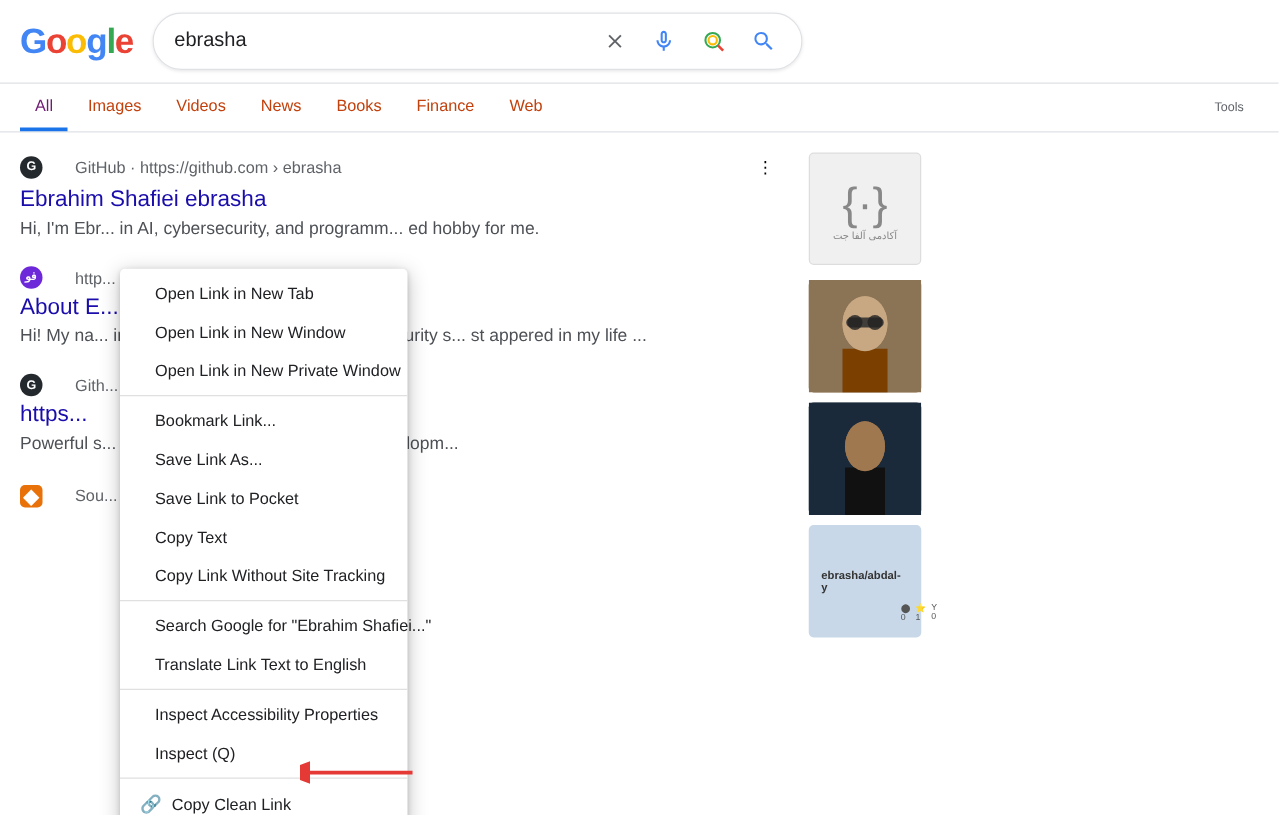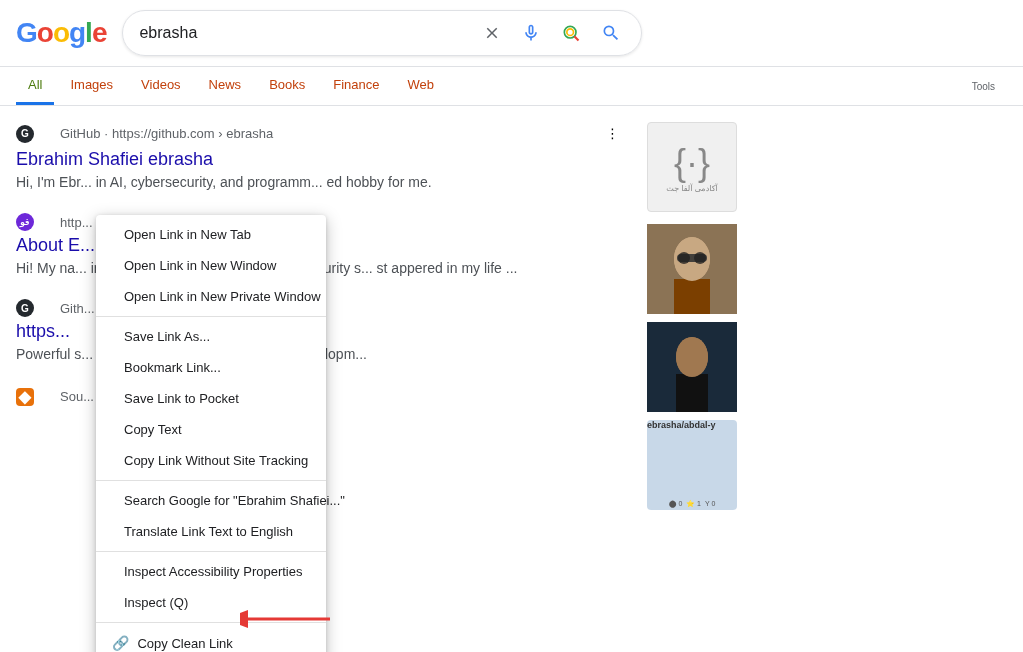--- a/index.html
+++ b/index.html
@@ -77,21 +77,21 @@
     }
     .nav-tab {
       padding: 10px 12px;
       font-size: 13px;
       color: #c2410c;
       cursor: pointer;
       border-bottom: 3px solid transparent;
       text-decoration: none;
     }
     .nav-tab.active {
-      color: #4d7c0f;
+      color: #701a75;
       border-bottom: 3px solid #1a73e8;
     }
     .nav-tab-tools {
       margin-left: auto;
       padding: 10px 12px;
       font-size: 10px;
       color: #5f6368;
       cursor: pointer;
     }
 
@@ -368,40 +368,40 @@
         <div class="img-placeholder img-p2">
           <svg width="90" height="90" viewBox="0 0 90 90">
             <rect width="90" height="90" fill="#1a2a3a"></rect>
             <ellipse cx="45" cy="35" rx="16" ry="20" fill="#a07850"></ellipse>
             <rect x="29" y="52" width="32" height="38" fill="#111"></rect>
             <ellipse cx="45" cy="35" rx="16" ry="20" fill="#a07850"></ellipse>
           </svg>
         </div>
       </div>
       <div class="right-img-block">
-        <div class="img-placeholder img-p3" style="flex-direction:column; font-size:8px; color:#333; background:#c8d8e8; justify-content:flex-start; padding:0; width:90px; height:90px;">
+        <div class="img-placeholder img-p3" style="flex-direction:row; font-size:8px; color:#333; background:#c8d8e8; justify-content:flex-start; padding:10px; width:90px; height:90px;">
           <div style="font-size:9px; color:#333; font-weight:bold; text-align:left; width:100%;">ebrasha/abdal-y</div>
           <div style="display:flex; gap:4px; margin-top:auto; padding-bottom:2px;">
             <span style="font-size:7px; color:#555;">⬤ 0</span>
             <span style="font-size:7px; color:#555;">⭐ 1</span>
             <span style="font-size:7px; color:#555;">Y 0</span>
           </div>
         </div>
       </div>
     </div>
   </div>
 </div>
 
 <div class="context-menu">
   <div class="menu-item">Open Link in New Tab</div>
   <div class="menu-item">Open Link in New Window</div>
   <div class="menu-item">Open Link in New Private Window</div>
   <div class="menu-separator"></div>
+  <div class="menu-item">Bookmark Link...</div>
   <div class="menu-item">Save Link As...</div>
-  <div class="menu-item">Bookmark Link...</div>
   <div class="menu-item">Save Link to Pocket</div>
   <div class="menu-item">Copy Text</div>
   <div class="menu-item">Copy Link Without Site Tracking</div>
   <div class="menu-separator"></div>
   <div class="menu-item">Search Google for "Ebrahim Shafiei..."</div>
   <div class="menu-item">Translate Link Text to English</div>
   <div class="menu-separator"></div>
   <div class="menu-item">Inspect Accessibility Properties</div>
   <div class="menu-item">Inspect (Q)</div>
   <div class="menu-separator"></div>

